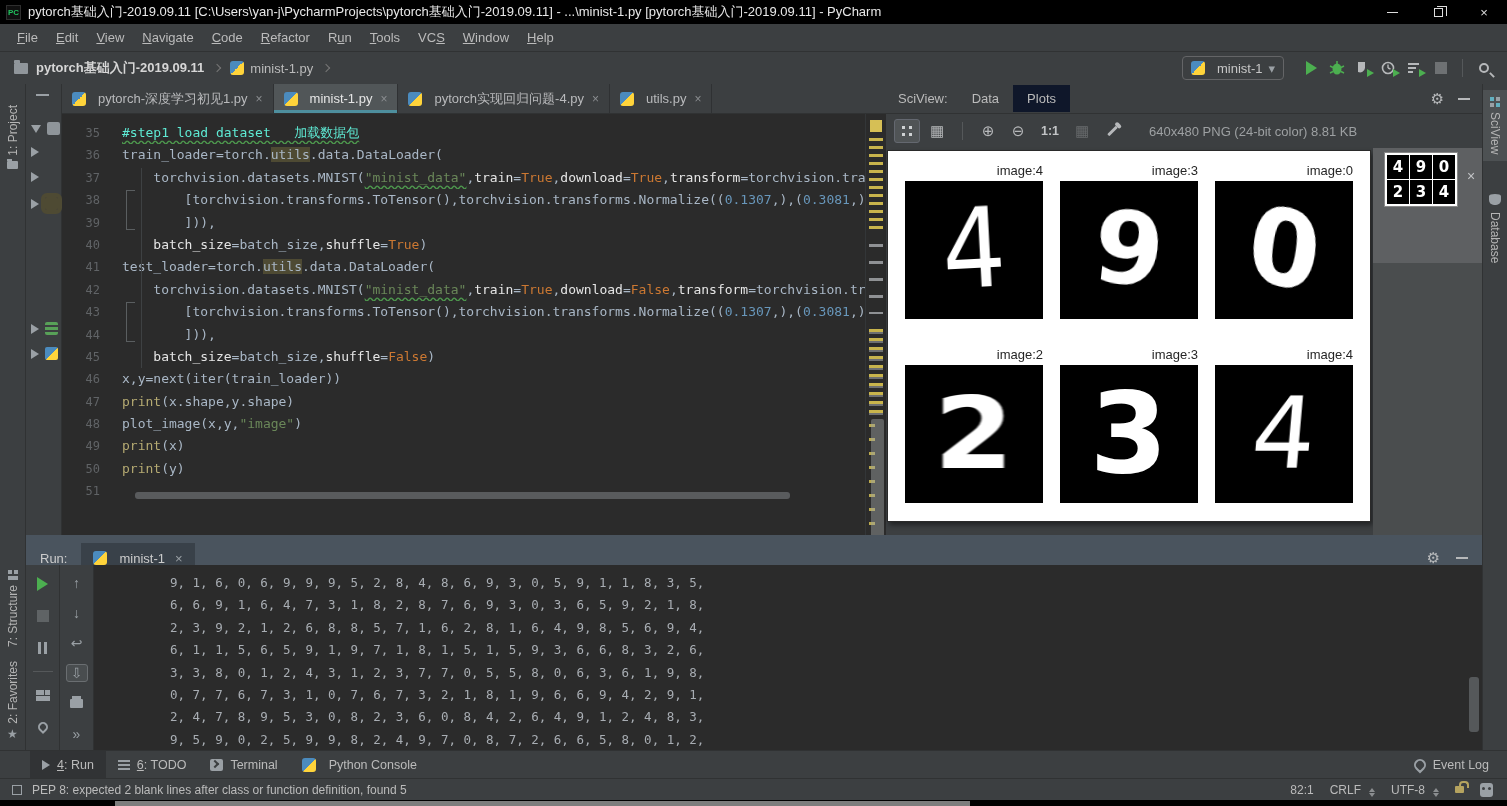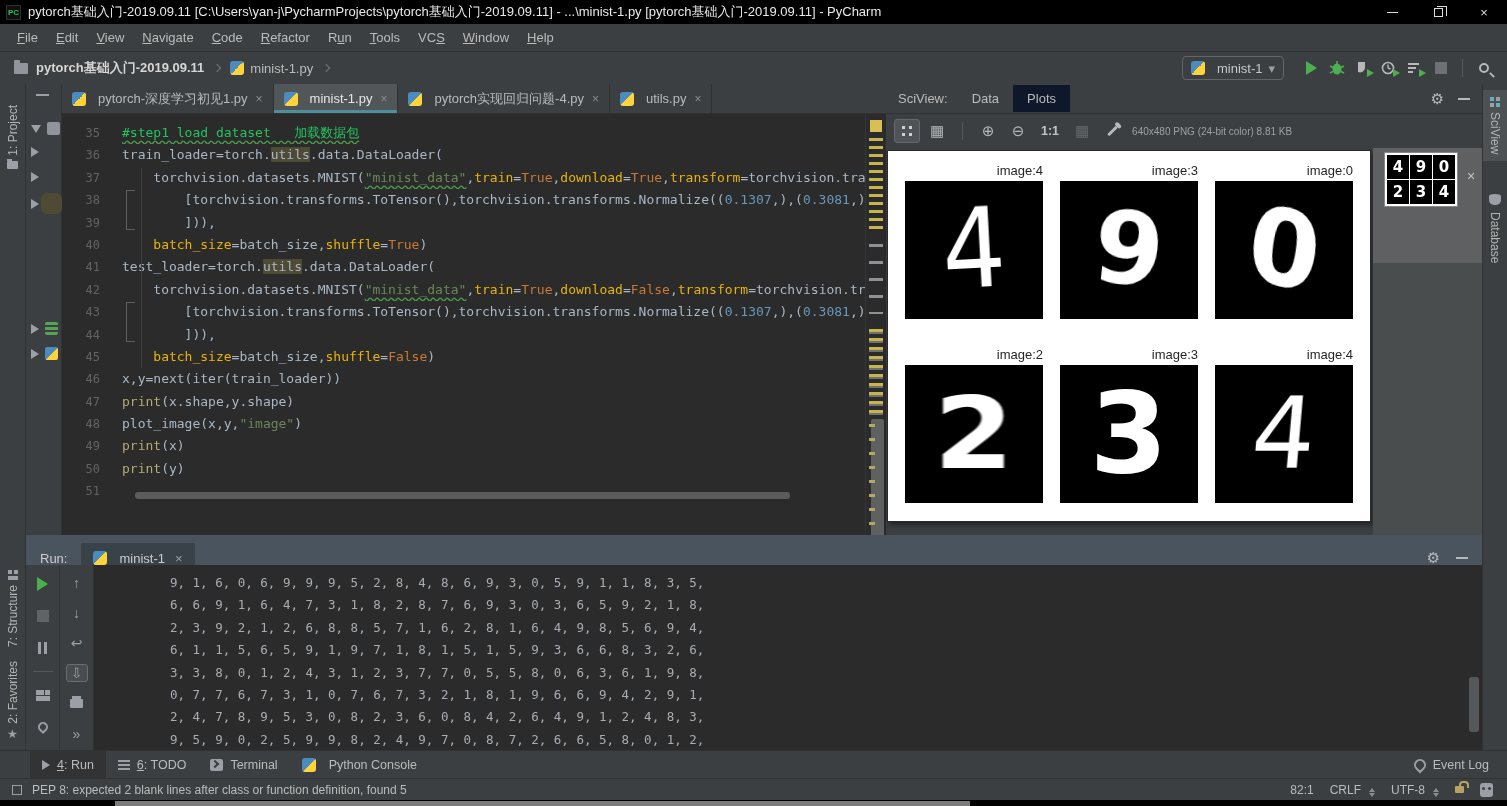--- a/index.html
+++ b/index.html
@@ -94,22 +94,22 @@
   .etab { display:flex; align-items:center; gap:6px; padding:0 10px; font-size:13px; color:#b9babc;
     border-right:1px solid #2f3133; position:relative; }
   .etab .x { color:#8a8d90; font-size:12px; margin-left:2px; }
   .etab.active { background:#515658; color:#e6e6e6; }
   .etab.active:after { content:""; position:absolute; left:0; right:0; bottom:0; height:3px; background:#4e8f9e; }
   #code-area { position:absolute; left:0; top:30px; right:0; bottom:0; overflow:hidden; padding-top:8px; }
   .crow { display:flex; height:22.4px; line-height:22.4px; white-space:pre;
     font-family:"DejaVu Sans Mono","Liberation Mono",monospace; font-size:13px; }
   .lnum { width:60px; flex:none; text-align:right; padding-right:22px; color:#606366; font-size:12px; }
   .codeln { flex:1; overflow:hidden; }
-  .c-def { color:#a9b7c6; } .c-com { color:#22c55e;margin-top:24px; } .c-str { color:#6a8759; }
-  .c-kw { color:#cc7832; } .c-par { color:#eab308; } .c-num { color:#6897bb; }
+  .c-def { color:#a9b7c6; } .c-com { color:#5eead4;margin-top:24px; } .c-str { color:#6a8759; }
+  .c-kw { color:#cc7832; } .c-par { color:#e5e5e5; } .c-num { color:#6897bb; }
   .c-bi { color:#b5aa72; }
   .hl { background:#4e4a33; }
   .uwavy { text-decoration:underline; text-decoration-style:wavy; text-decoration-color:#4e9a4e; text-underline-offset:3px; }
   #indent-guide { position:absolute; left:79px; top:54px; width:1px; height:200px; background:#3e4143; }
   .foldbr { position:absolute; left:64px; width:9px; border:1px solid #5a5e60; border-right:none; }
   #hscroll { position:absolute; left:73px; bottom:36px; width:655px; height:7px; background:#595b5d; border-radius:3px; }
   
   #estripe { position:absolute; right:0; top:30px; width:21px; bottom:0; background:#2b2b2b; border-left:1px solid #333638; }
   #estripe .topmark { position:absolute; right:4px; top:6px; width:12px; height:12px; background:#d6bf55; }
   .ticks1 { position:absolute; right:3px; top:24px; width:14px; height:96px;
@@ -136,21 +136,21 @@
   #sv-toolbar { position:absolute; left:0; top:30px; width:100%; height:34px; background:#3c3f41;
     display:flex; align-items:center; gap:4px; padding-left:8px; color:#b6b8ba; }
   .svt-btn { width:26px; height:24px; display:flex; align-items:center; justify-content:center; font-size:15px; }
   .svt-btn.selected { background:#505456; border:1px solid #646870; border-radius:3px; }
   .fit-ic { width:14px; height:14px; background:
      radial-gradient(circle,#cfd2d4 0 2px,transparent 2px) 0 0/7px 7px; }
   .svt-label { font-size:12.5px; font-weight:bold; color:#c2c4c6; padding:0 6px; }
   .svt-btn.disabled { opacity:.35; }
   .dropper { width:3px; height:12px; background:#b6b8ba; transform:rotate(45deg); border-radius:1px; position:relative; }
   .dropper:before { content:""; position:absolute; left:-2px; top:-4px; width:7px; height:4px; background:#b6b8ba; border-radius:2px; }
-  #sv-info { margin-left:3px; font-size:10px; color:#9da0a2;text-align:right; }
+  #sv-info { margin-left:20px; font-size:13px; color:#9da0a2;text-align:right; }
   #sv-content { position:absolute; left:0; top:64px; right:0; bottom:0; background:#3c3f41; }
   #plot-canvas { position:absolute; left:1px; top:2px; width:484px; height:372px; background:#fff;
     border:1px solid #2a2a2a; box-shadow:2px 3px 5px rgba(0,0,0,.45);
     display:grid; grid-template-columns:repeat(3,138px); grid-auto-rows:auto; column-gap:17px; row-gap:14px;
     padding:8px 17px; }
   .pcell { display:flex; flex-direction:column; align-items:flex-end; }
   .plabel { font-size:13px; color:#262626; height:22px; display:flex; align-items:center; }
   .pimg { width:138px; height:138px; background:#000; overflow:hidden;
     display:flex; align-items:center; justify-content:center; }
   .digit { color:#fff; font-weight:bold; font-size:100px; font-family:"DejaVu Sans",sans-serif;

